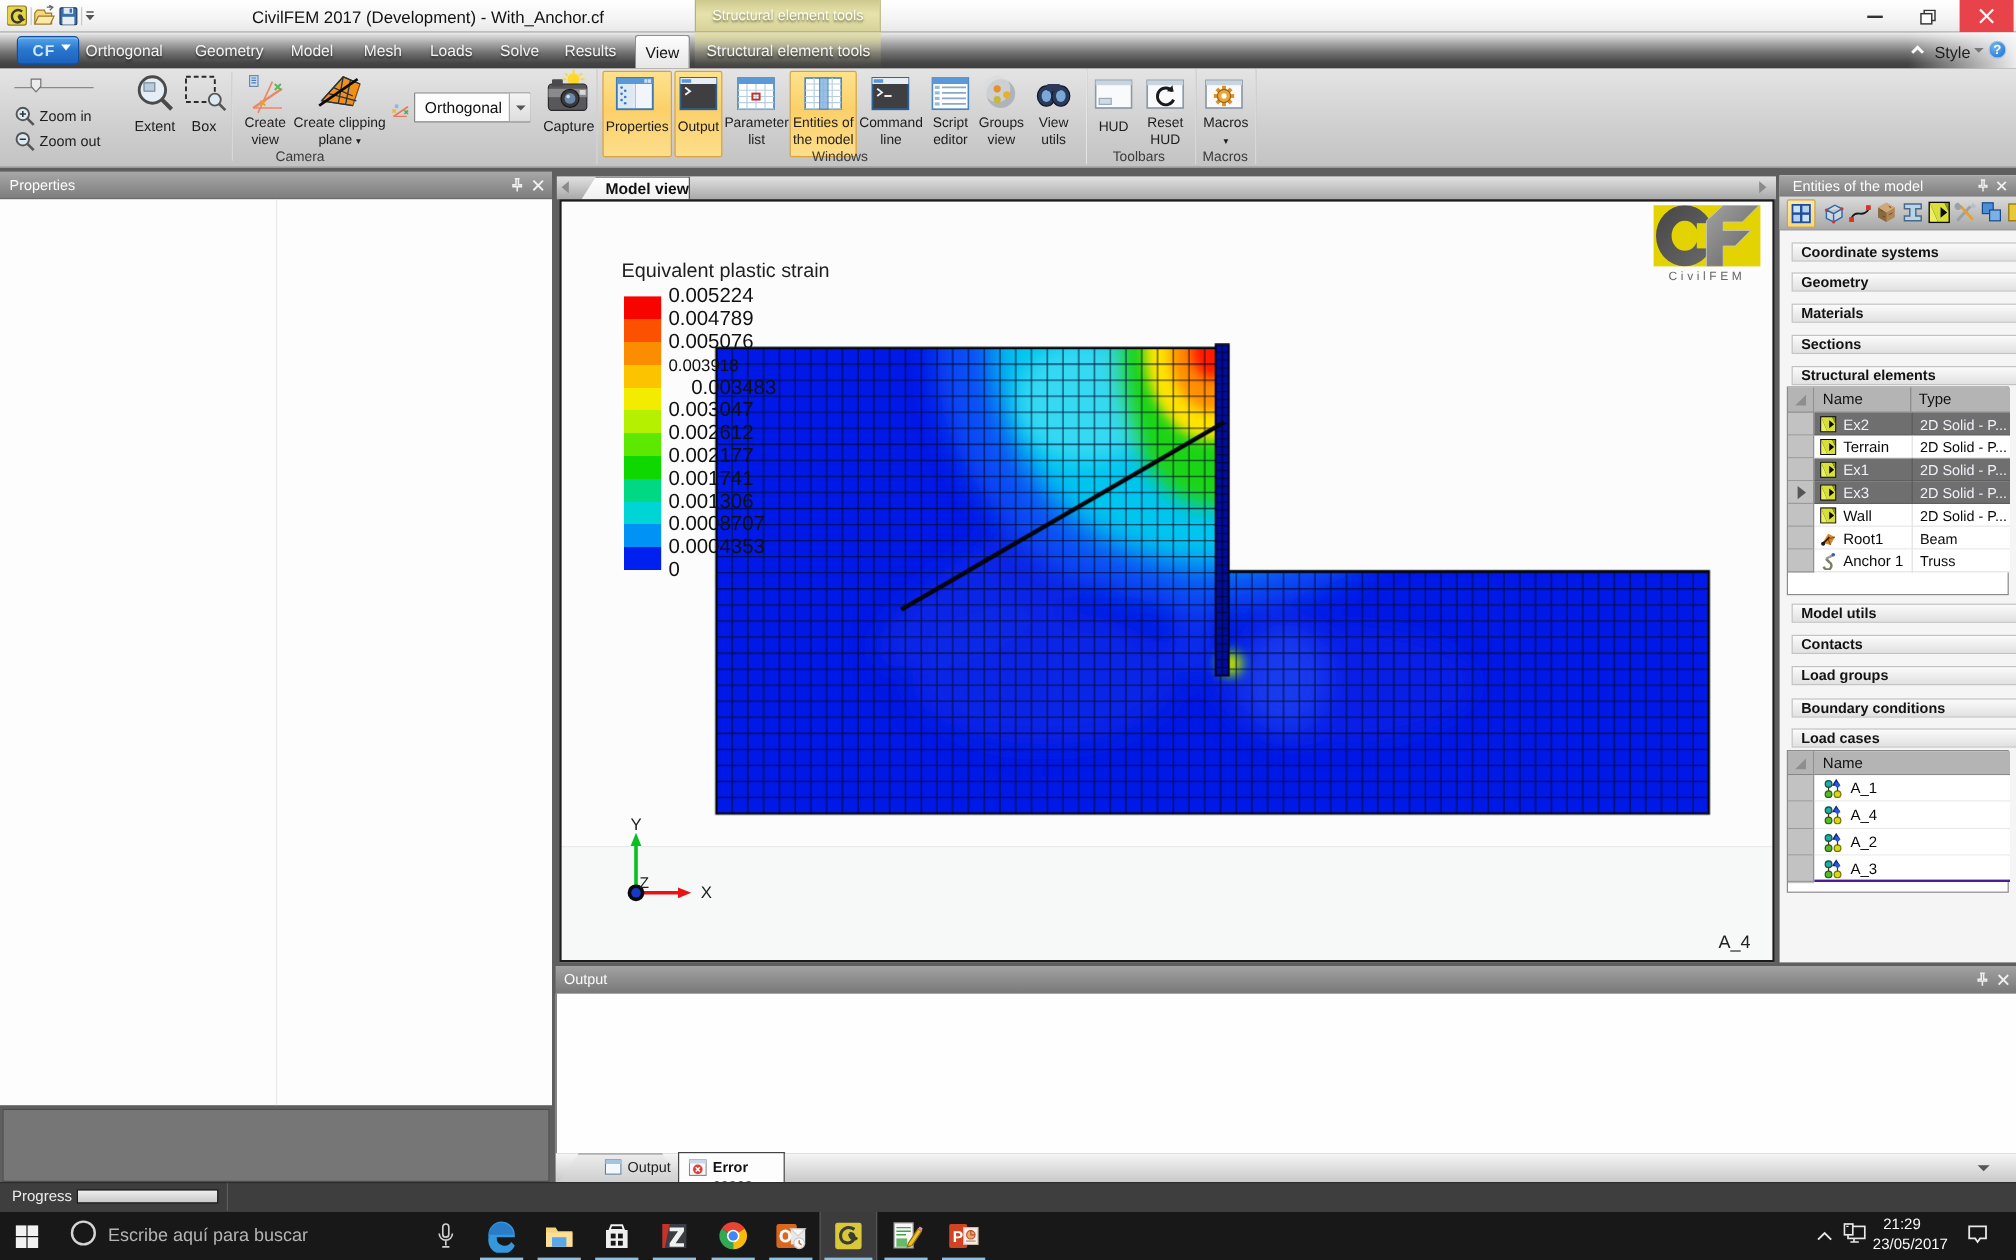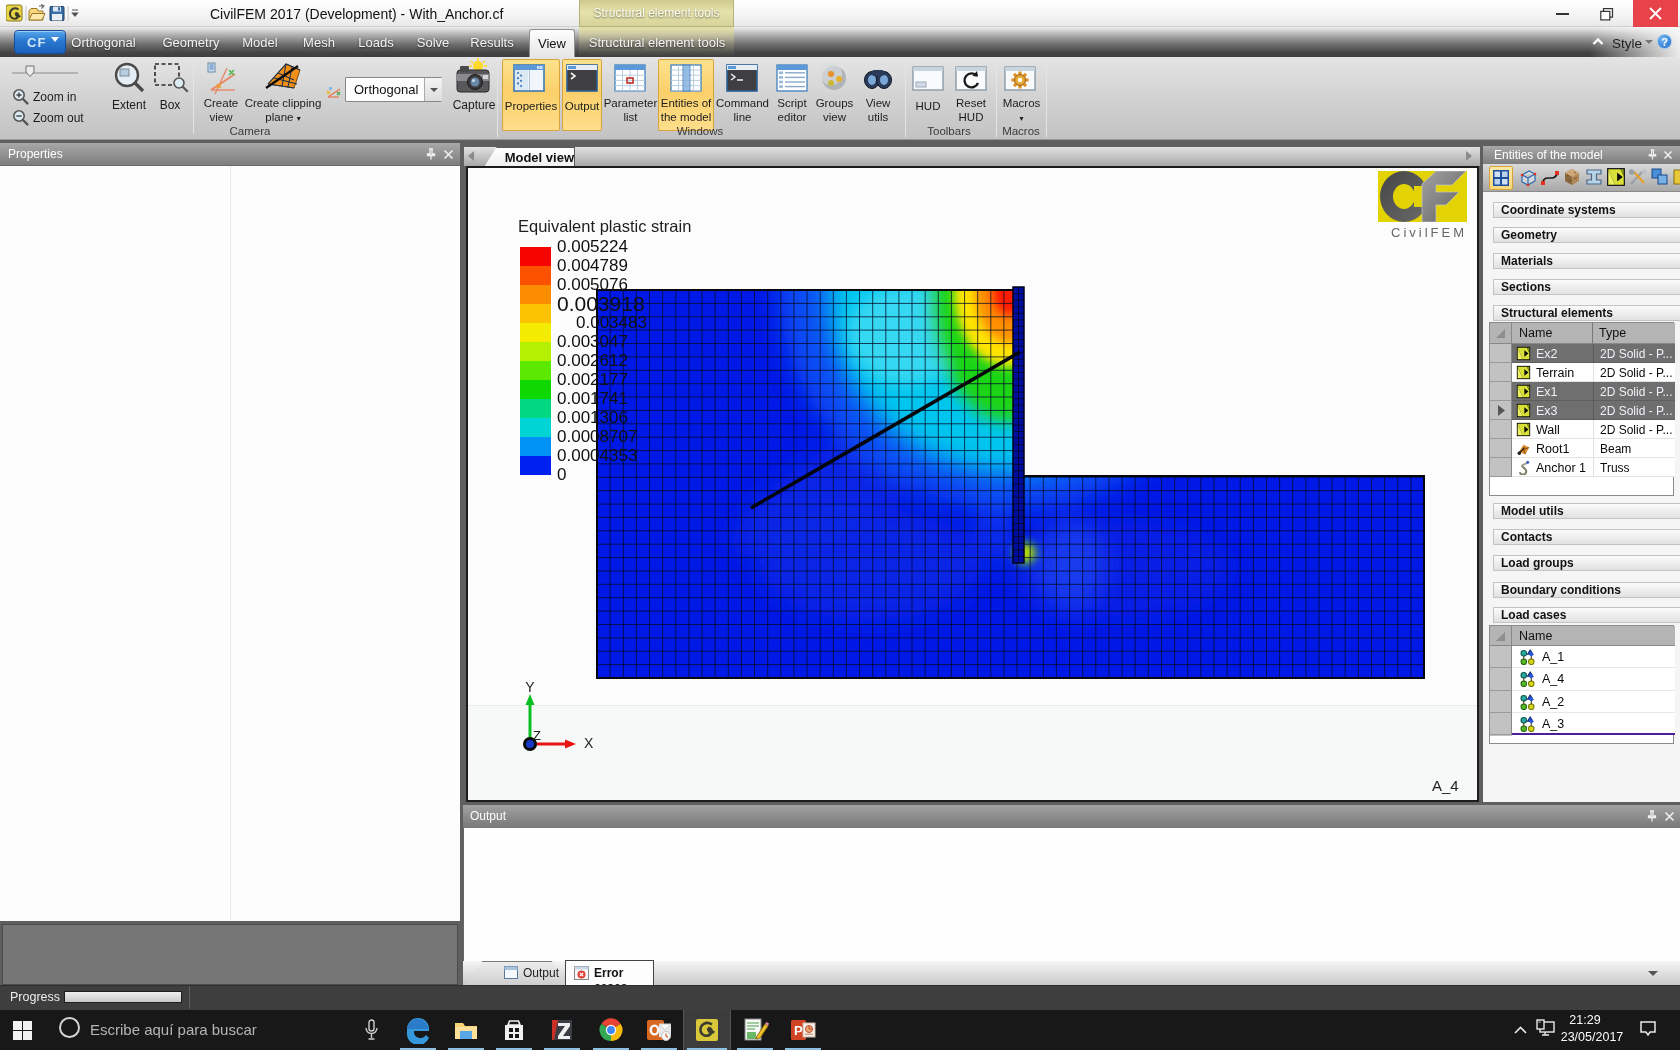--- a/index.html
+++ b/index.html
@@ -330,21 +330,21 @@
 <path d="M1013 293.6 h11 M1013 300.1 h11 M1013 306.7 h11 M1013 313.3 h11 M1013 319.9 h11 M1013 326.4 h11 M1013 333.0 h11 M1013 339.6 h11 M1013 346.1 h11 M1013 352.7 h11 M1013 359.3 h11 M1013 365.8 h11 M1013 372.4 h11 M1013 379.0 h11 M1013 385.6 h11 M1013 392.1 h11 M1013 398.7 h11 M1013 405.3 h11 M1013 411.8 h11 M1013 418.4 h11 M1013 425.0 h11 M1013 431.5 h11 M1013 438.1 h11 M1013 444.7 h11 M1013 451.2 h11 M1013 457.8 h11 M1013 464.4 h11 M1013 471.0 h11 M1013 477.5 h11 M1013 484.1 h11 M1013 490.7 h11 M1013 497.2 h11 M1013 503.8 h11 M1013 510.4 h11 M1013 517.0 h11 M1013 523.5 h11 M1013 530.1 h11 M1013 536.7 h11 M1013 543.2 h11 M1013 549.8 h11 M1013 556.4 h11" stroke="#010726" stroke-width="0.8"></path>
 <line x1="1018.5" y1="287" x2="1018.5" y2="563" stroke="#010726" stroke-width="0.8"></line>
     </g>
 <line x1="751" y1="508" x2="1020" y2="352" stroke="#04060a" stroke-width="3.6"></line>
 </svg>
 <div class="a" style="left:518px;top:217px;font-size:16.5px;color:#1e1e1e">Equivalent plastic strain</div>
 <div class="a" style="left:520px;top:247px;width:31px;height:228px;background:linear-gradient(180deg,#f80400 0.00%,#f80400 8.33%,#fc5200 8.33%,#fc5200 16.67%,#fc8c00 16.67%,#fc8c00 25.00%,#fcc400 25.00%,#fcc400 33.33%,#f4ec00 33.33%,#f4ec00 41.67%,#b4f000 41.67%,#b4f000 50.00%,#5ce800 50.00%,#5ce800 58.33%,#0ed800 58.33%,#0ed800 66.67%,#00d884 66.67%,#00d884 75.00%,#00d4d4 75.00%,#00d4d4 83.33%,#0092f4 83.33%,#0092f4 91.67%,#0020f0 91.67%,#0020f0 100.00%)"></div>
 <div class="a" style="left:557px;top:238px;font-size:17px;color:#101010;line-height:18px">0.005224</div>
 <div class="a" style="left:557px;top:257px;font-size:17px;color:#101010;line-height:18px">0.004789</div>
 <div class="a" style="left:557px;top:276px;font-size:17px;color:#101010;line-height:18px">0.005076</div>
-<div class="a" style="left:557px;top:295px;font-size:21px;color:#101010;line-height:18px">0.003918</div>
+<div class="a" style="left:557px;top:295px;font-size:14px;color:#101010;line-height:18px">0.003918</div>
 <div class="a" style="left:576px;top:314px;font-size:17px;color:#101010;line-height:18px">0.003483</div>
 <div class="a" style="left:557px;top:333px;font-size:17px;color:#101010;line-height:18px">0.003047</div>
 <div class="a" style="left:557px;top:352px;font-size:17px;color:#101010;line-height:18px">0.002612</div>
 <div class="a" style="left:557px;top:371px;font-size:17px;color:#101010;line-height:18px">0.002177</div>
 <div class="a" style="left:557px;top:390px;font-size:17px;color:#101010;line-height:18px">0.001741</div>
 <div class="a" style="left:557px;top:409px;font-size:17px;color:#101010;line-height:18px">0.001306</div>
 <div class="a" style="left:557px;top:428px;font-size:17px;color:#101010;line-height:18px">0.0008707</div>
 <div class="a" style="left:557px;top:447px;font-size:17px;color:#101010;line-height:18px">0.0004353</div>
 <div class="a" style="left:557px;top:466px;font-size:17px;color:#101010;line-height:18px">0</div>
 <div class="a" style="left:1378px;top:171px;width:89px;height:62px">
@@ -357,21 +357,21 @@
         </linearGradient>
 <linearGradient id="lg2" x1="0" y1="0" x2="1" y2="1">
           <stop offset="0" stop-color="#a2a2a2"></stop>
           <stop offset="1" stop-color="#606060"></stop>
         </linearGradient>
       </defs>
 <path fill-rule="evenodd" d="M50 25.5 a24 25.5 0 1 0 -48 0 a24 25.5 0 1 0 48 0 M37 25.5 a11 12.5 0 1 1 -22 0 a11 12.5 0 1 1 22 0" fill="url(#lg1)"></path>
 <rect x="36" y="15" width="16" height="21" fill="#e3d303"></rect>
 <path d="M44 51 L44 13 L58 0 L88 0 L74 14 L58 14 L58 21 L81 21 L68 34 L58 34 L58 51 Z" fill="url(#lg2)" stroke="#c8c8c8" stroke-width="0.7"></path>
 </svg>
-<div class="a" style="left:0;top:54px;width:89px;text-align:right;font-size:13px;letter-spacing:3px;color:#666">CivilFEM</div>
+<div class="a" style="left:0;top:54px;width:89px;text-align:center;font-size:10px;letter-spacing:3px;color:#666">CivilFEM</div>
 </div>
 <svg class="a" style="left:500px;top:678px" width="100" height="80" viewBox="0 0 100 80">
 <line x1="30" y1="66" x2="30" y2="26" stroke="#08c020" stroke-width="3"></line>
     <path d="M30 16 l-4.5 11 h9 Z" fill="#08c020"></path>
 <line x1="30" y1="66" x2="66" y2="66" stroke="#e81414" stroke-width="3"></line>
     <path d="M76 66 l-11 -4.5 v9 Z" fill="#e81414"></path>
 <circle cx="30" cy="66" r="7" fill="#0a0a0a"></circle>
     <circle cx="30" cy="66" r="4" fill="#1838c8"></circle>
 <text x="30" y="14" font-size="14" fill="#222" text-anchor="middle" font-family="Liberation Sans">Y</text>
 <text x="84" y="70" font-size="14" fill="#222" font-family="Liberation Sans">X</text>

